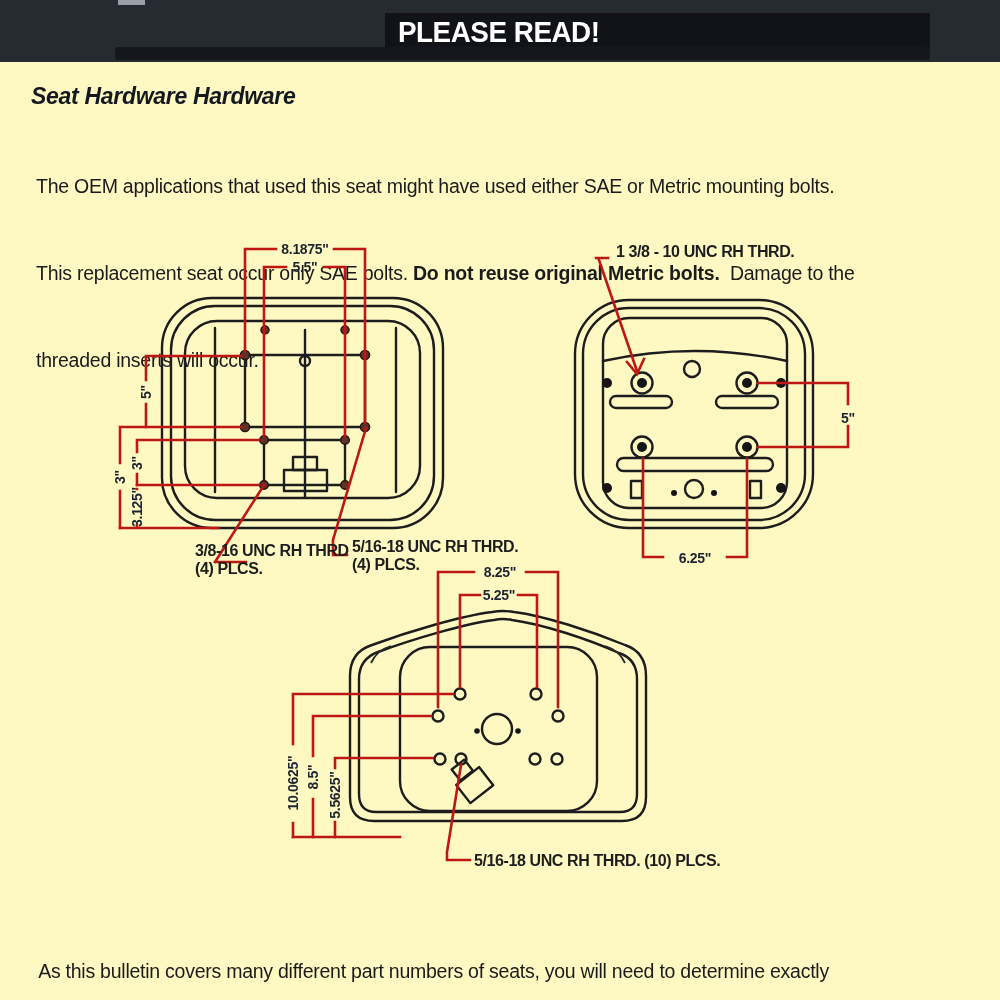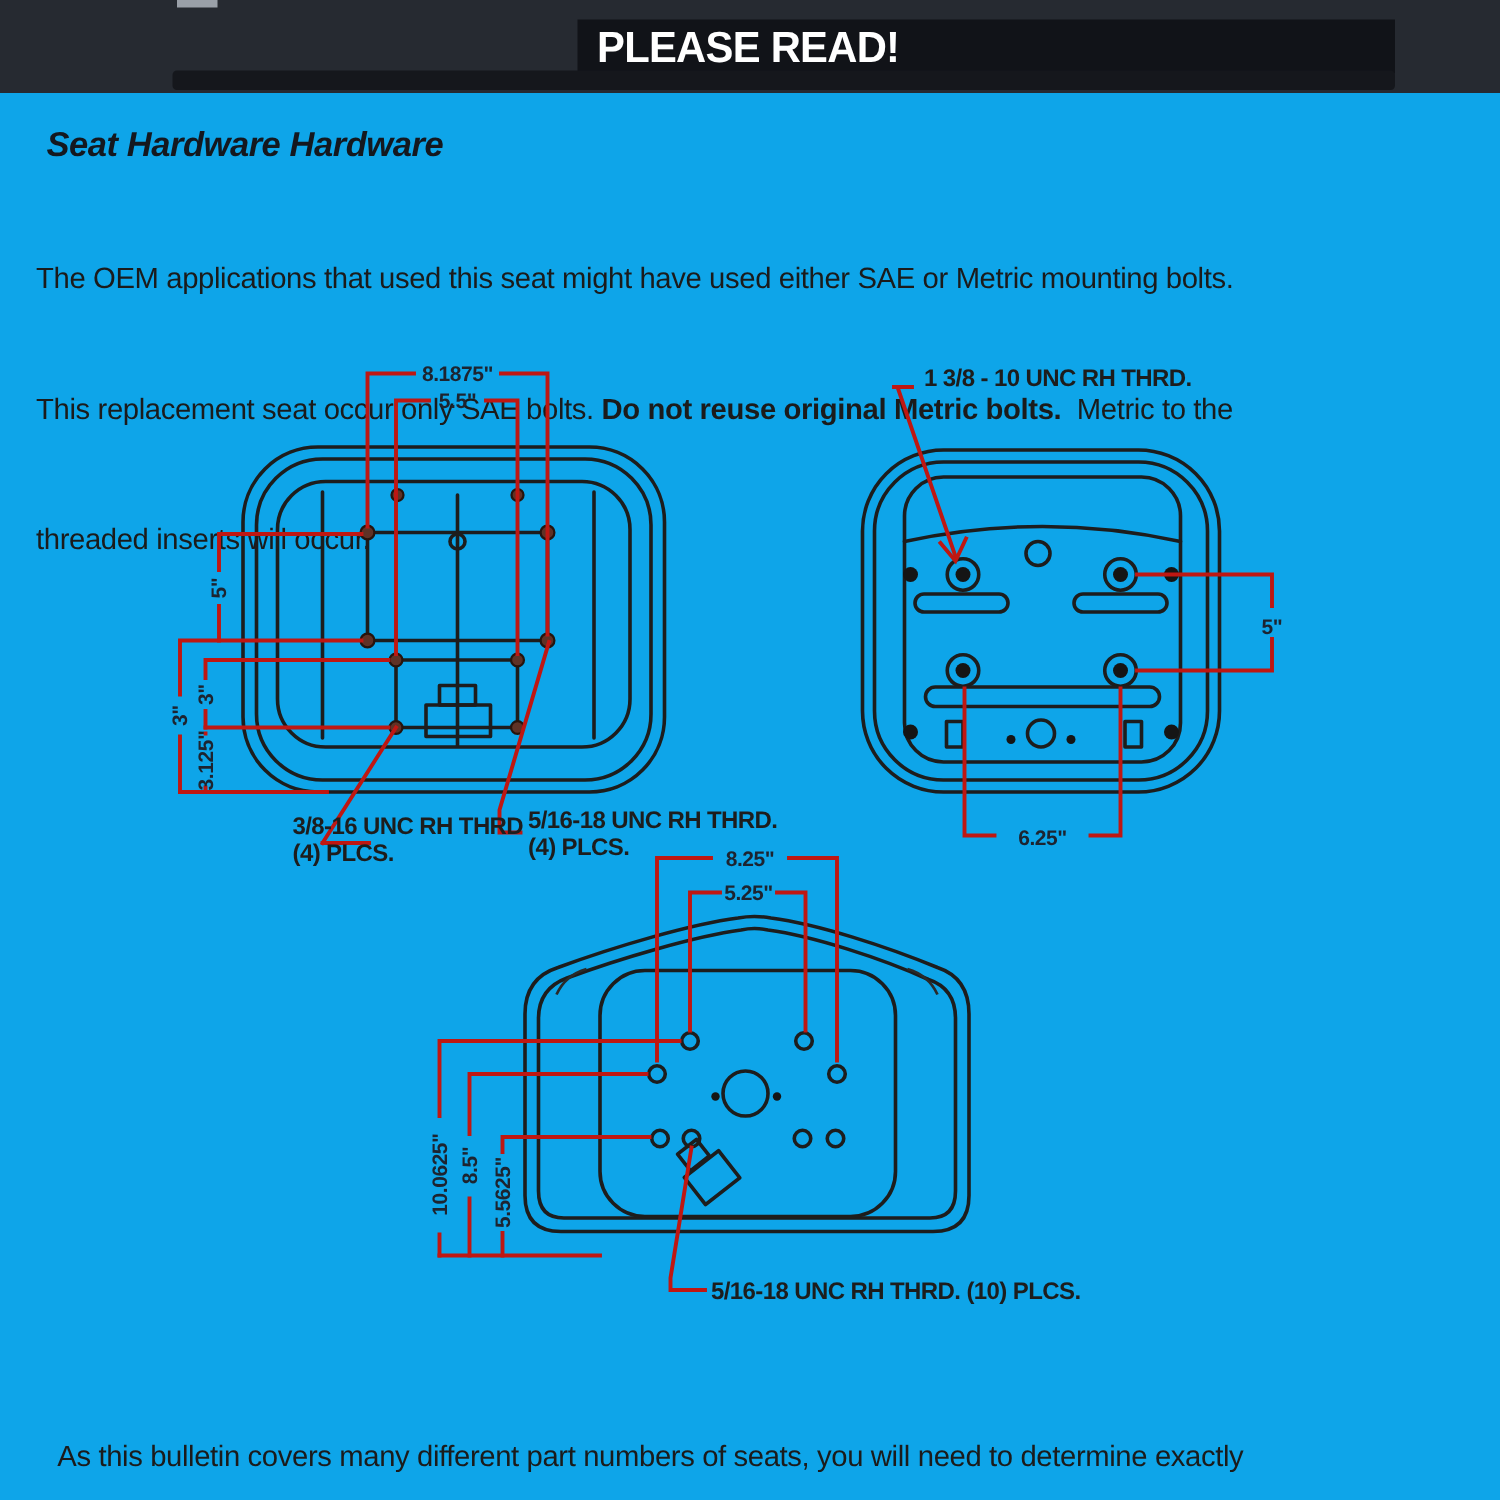--- a/index.html
+++ b/index.html
@@ -1,32 +1,32 @@
 <!DOCTYPE html>
 <html><head>
 <meta charset="utf-8">
 <style>
   html,body{margin:0;padding:0;}
   body{font-family:"Liberation Sans",sans-serif;background:#e8e8e8;}
-  #page{position:relative;width:1000px;height:1000px;background:#0ea5e9;overflow:hidden;}
+  #page{position:relative;width:1000px;height:1000px;background:#fef9c3;overflow:hidden;}
 
   
   .banner{position:absolute;left:0;top:0;width:1000px;height:62px;background:#262a31;}
   .banner-band{position:absolute;left:385px;top:13px;width:545px;height:36px;background:#111318;}
   .banner-strip{position:absolute;left:115px;top:47px;width:815px;height:13px;background:#15171c;border-radius:3px;}
   .banner-notch{position:absolute;left:118px;top:0;width:27px;height:5px;background:#9aa0a8;}
   .banner-title{position:absolute;left:398px;top:16px;color:#ffffff;font-size:29px;font-weight:800;
     letter-spacing:-.5px;white-space:nowrap;transform:scaleX(.96);transform-origin:left;}
 
   
   .heading{position:absolute;left:31px;top:83px;font-size:23px;font-weight:bold;font-style:italic;
     color:#14181f;letter-spacing:-.3px;white-space:pre-wrap;}
   .para{position:absolute;color:#1b1b1b;font-size:19.5px;line-height:29px;letter-spacing:-.25px;
     white-space:pre-wrap;}
-  .para-intro{left:24px;top:114px;width:960px;}
+  .para-intro{left:36px;top:114px;width:960px;}
   .para-footer{left:33px;top:896px;width:960px;line-height:30px;}
   .para b{font-weight:bold;}
 
   
   svg{position:absolute;overflow:visible;}
   .blk{stroke:#1d1d1d;fill:none;stroke-width:2.4;stroke-linecap:round;stroke-linejoin:round;}
   .blk-thin{stroke:#2a2a2a;fill:none;stroke-width:1.8;}
   .red{stroke:#bf1712;fill:none;stroke-width:2.6;stroke-linecap:square;}
   .hole{fill:#5f3226;stroke:#27140d;stroke-width:1.5;}
   .dot{fill:#151515;stroke:none;}
@@ -42,21 +42,21 @@
   <div class="banner">
     <div class="banner-band"></div>
     <div class="banner-strip"></div>
     <div class="banner-notch"></div>
     <div class="banner-title">PLEASE READ!</div>
   </div>
 
   <div class="heading">Seat Hardware Hardware</div>
   <div class="para para-intro">
     <div>The OEM applications that used this seat might have used either SAE or Metric mounting bolts.</div>
-    <div><span>This replacement seat occur only SAE bolts. </span><b>Do not reuse original Metric bolts.</b><span>  Metric to the</span></div>
+    <div><span>This replacement seat occur only SAE bolts. </span><b>Do not reuse original Metric bolts.</b><span>  Damage to the</span></div>
     <div>threaded inserts will occur.</div>
   </div>
 
   <svg style="left:95px;top:235px;" width="445" height="345" viewBox="95 235 445 345">
 
     <g>
       <rect class="blk" x="162" y="298" width="281" height="230" rx="50"></rect>
       <rect class="blk" x="171" y="306" width="263" height="214" rx="44"></rect>
       <rect class="blk" x="185" y="321" width="235" height="177" rx="32"></rect>
     </g>

